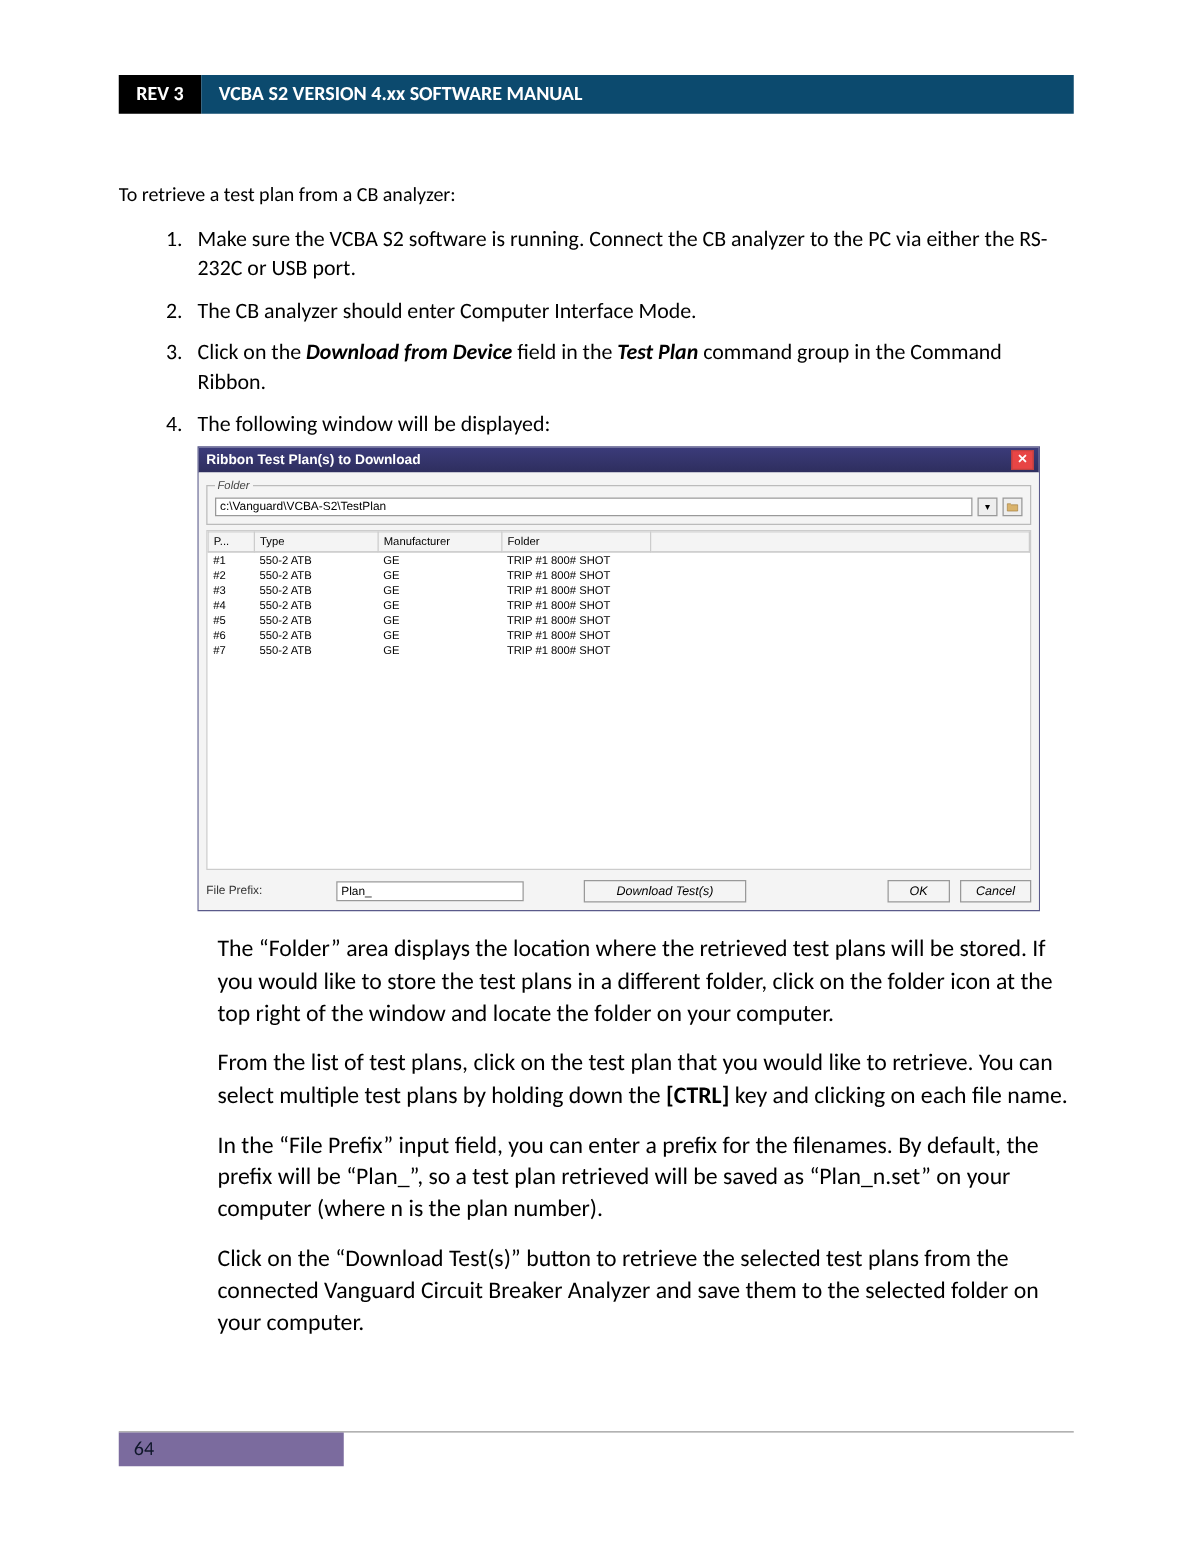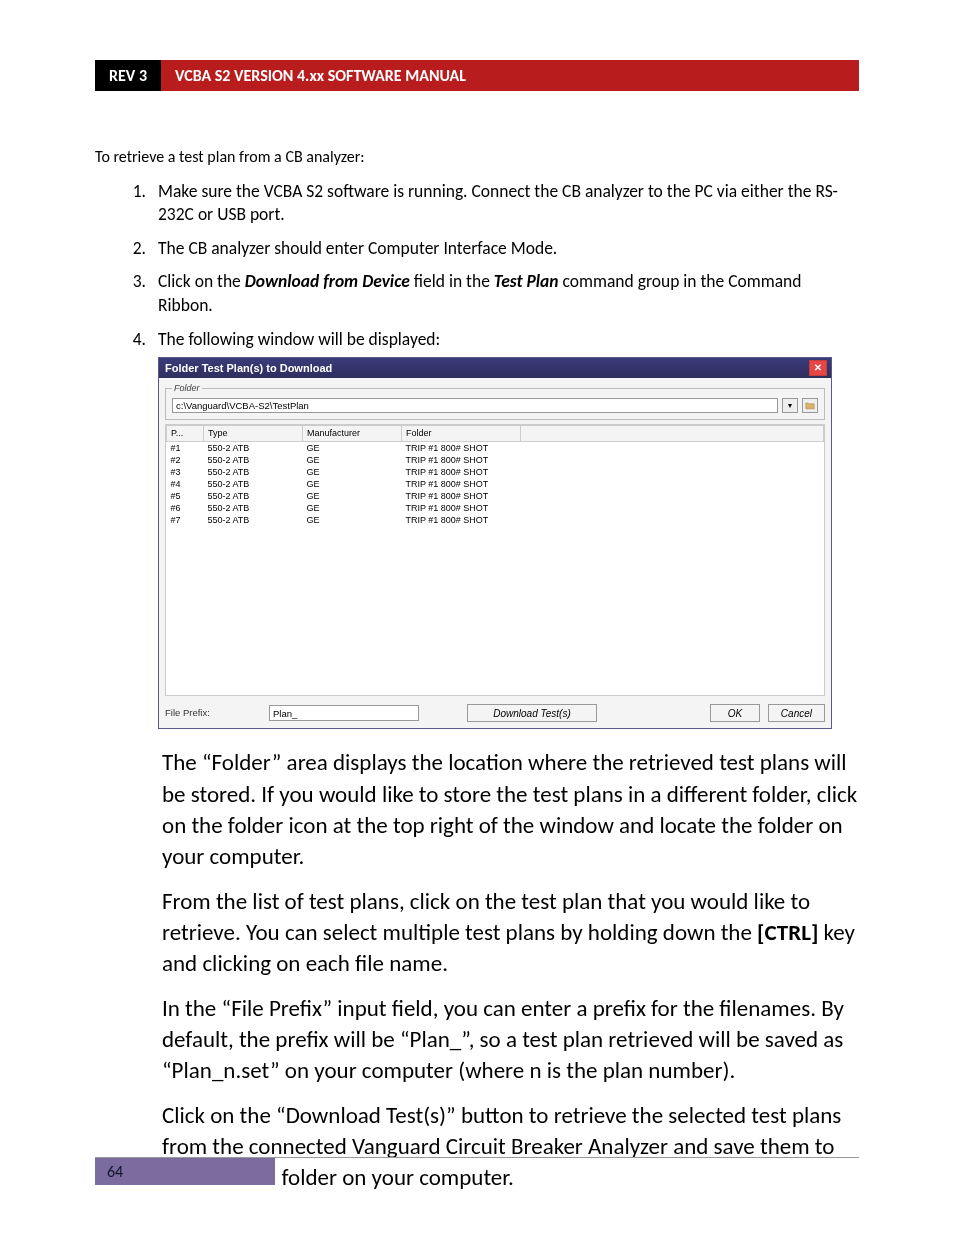--- a/index.html
+++ b/index.html
@@ -21,21 +21,21 @@
     margin-bottom: 55px;
   }
   .doc-header .rev {
     background: #000;
     color: #fff;
     font-weight: bold;
     font-size: 16px;
     padding: 6px 14px;
   }
   .doc-header .title {
-    background: #b91c1c;
+    background: #0c4a6e;
     color: #fff;
     font-weight: bold;
     font-size: 16px;
     padding: 6px 14px;
     flex: 1;
   }
   .body-text {
     font-size: 16px;
     line-height: 1.35;
     margin: 0 0 12px 0;
@@ -44,23 +44,23 @@
     margin: 0 0 12px 0;
     padding-left: 55px;
   }
   ol.steps > li {
     font-size: 17.5px;
     line-height: 1.35;
     margin-bottom: 10px;
     padding-left: 8px;
   }
   .sub-para {
-    font-size: 23px;
+    font-size: 19px;
     line-height: 1.35;
-    margin: 0 0 14px 4px;
+    margin: 0 0 14px 16px;
   }
   .figure {
     margin: 6px 0 18px 0;
   }
   .dialog {
     width: 672px;
     border: 1px solid #5a5a8a;
     font-family: Tahoma, Arial, sans-serif;
   }
   .dialog .titlebar {
@@ -226,21 +226,21 @@
     <li>The CB analyzer should enter Computer Interface Mode.</li>
     <li>
       <span>Click on the </span><strong><em>Download from Device</em></strong><span> field in the </span><strong><em>Test Plan</em></strong><span> command group in the Command Ribbon.</span>
     </li>
     <li>
       <span>The following window will be displayed:</span>
 
       <div class="figure">
         <div class="dialog">
           <div class="titlebar">
-            <span class="title-text">Folder Test Plan(s) to Download</span>
+            <span class="title-text">Ribbon Test Plan(s) to Download</span>
             <span class="close-btn">
               <span>✕</span>
             </span>
           </div>
           <div class="dialog-body">
             <fieldset class="folder">
               <legend>Folder</legend>
               <div class="folder-row">
                 <input type="text" value="c:\Vanguard\VCBA-S2\TestPlan" style="">
                 <span class="drop-btn">

